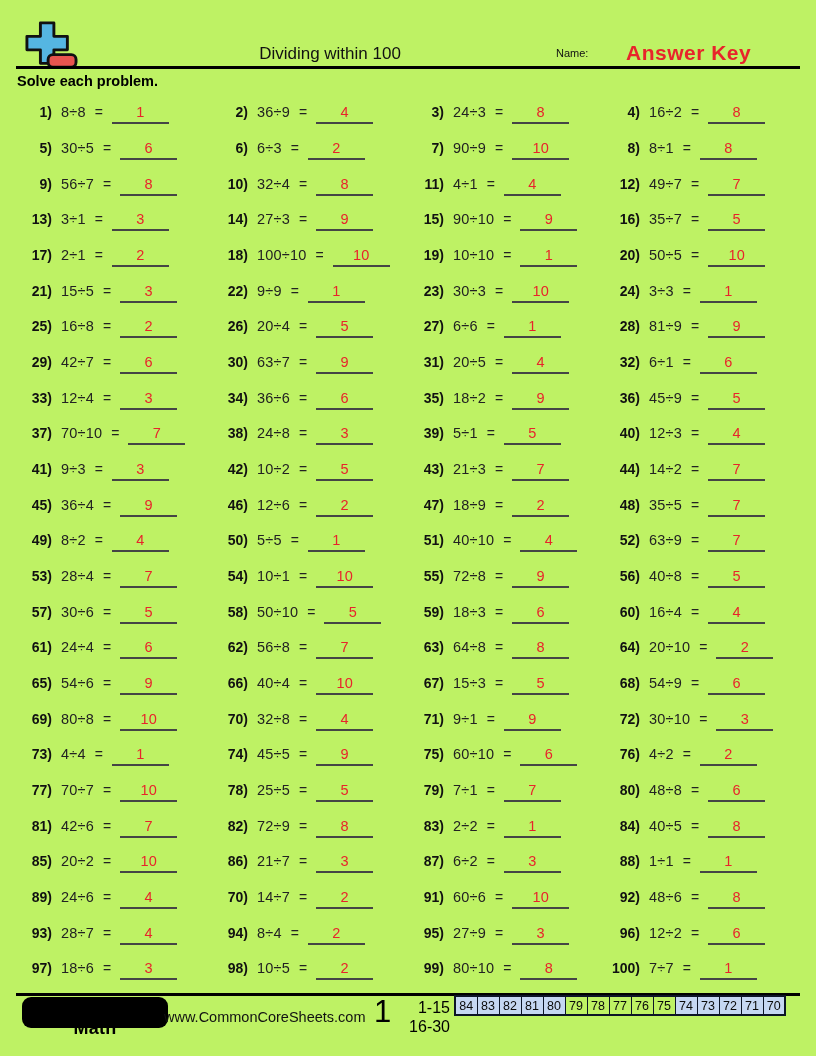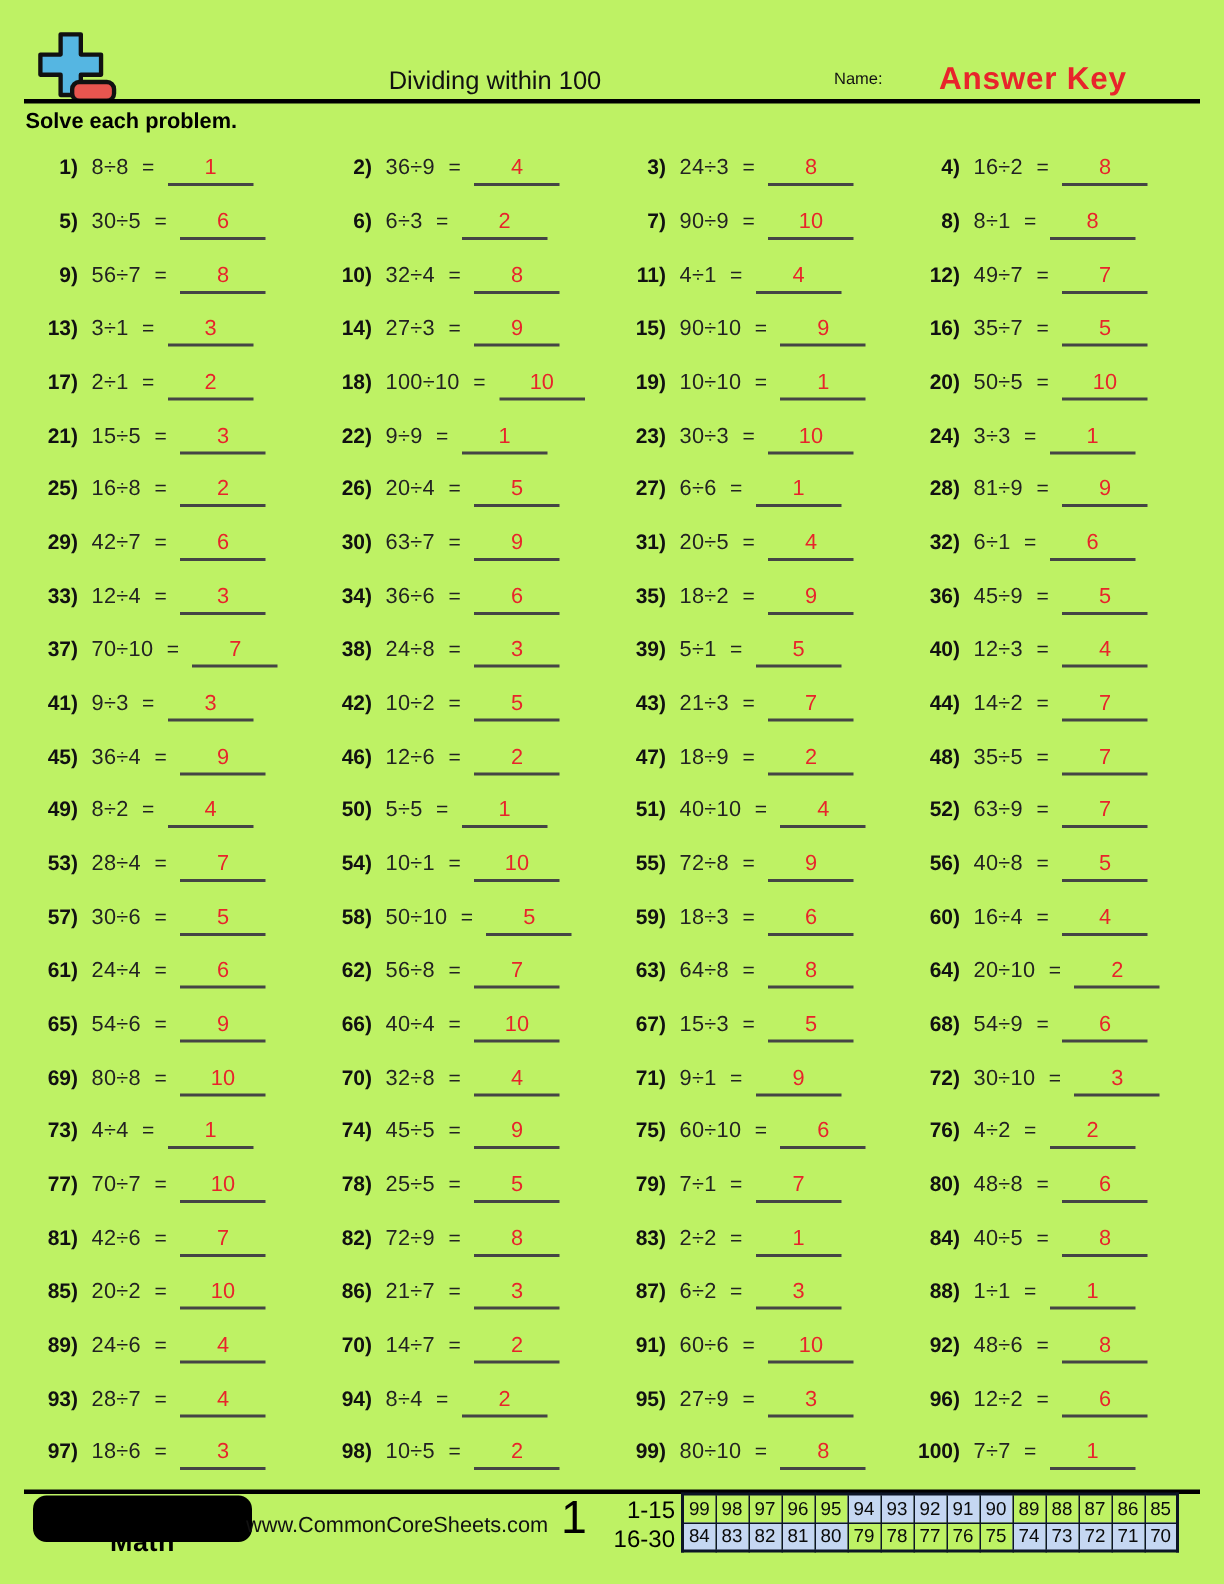--- a/index.html
+++ b/index.html
@@ -799,37 +799,20 @@
     <div class="oval">Math</div>
   </div>
   <div class="website">www.CommonCoreSheets.com</div>
   <div class="page-number">1</div>
   <div class="score-labels">
     <div>1-15</div>
     <div>16-30</div>
   </div>
   <table class="score-table">
       <tbody>
-        <tr>
-          <td>99</td>
-          <td>98</td>
-          <td>97</td>
-          <td>96</td>
-          <td>95</td>
-          <td class="hl">94</td>
-          <td class="hl">93</td>
-          <td class="hl">92</td>
-          <td class="hl">91</td>
-          <td class="hl">90</td>
-          <td>89</td>
-          <td>88</td>
-          <td>87</td>
-          <td>86</td>
-          <td>85</td>
-        </tr>
         <tr>
           <td class="hl">84</td>
           <td class="hl">83</td>
           <td class="hl">82</td>
           <td class="hl">81</td>
           <td class="hl">80</td>
           <td>79</td>
           <td>78</td>
           <td>77</td>
           <td>76</td>

